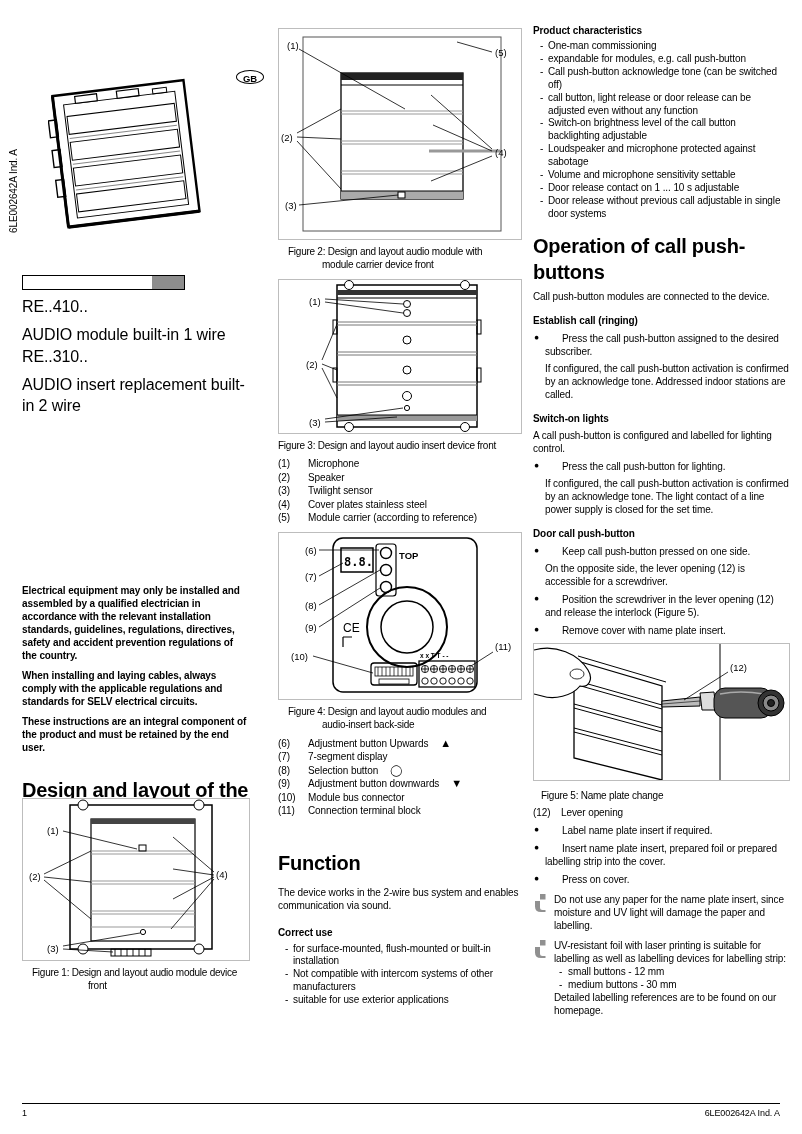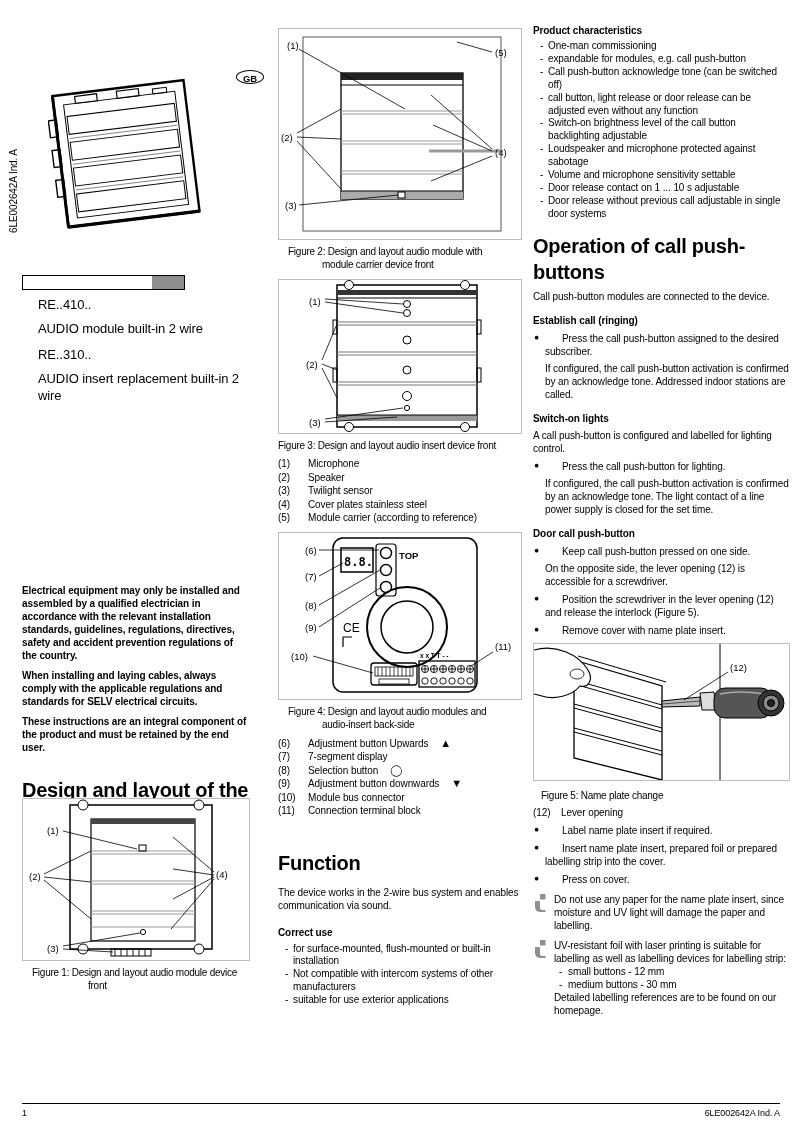--- a/index.html
+++ b/index.html
@@ -25,21 +25,21 @@
   .dash { display:flex; line-height:12.9px; }
   .dash .dh { flex:none; width:9px; padding-left:1px; }
   .bullet { position:relative; padding-left:12px; margin:5px 0 3px; }
   .bullet .bdot { position:absolute; left:1px; top:0; font-size:8.5px; }
   .bullet .btxt { display:block; text-indent:17px; }
   .ipara { padding-left:12px; margin:4px 0; }
   .note { position:relative; padding-left:21px; margin-top:7px; }
   .nicon { position:absolute; left:0; top:1px; }
   .ndash { display:flex; padding-left:5px; line-height:13px; }
   .ndash .dh { flex:none; width:9px; }
-  .prod { font-size:13px;margin-left:16px; }
+  .prod { font-size:16px; }
   .prod .pname { margin-top:7px; }
   #side { position:absolute; left:7px; top:233px; transform:rotate(-90deg); transform-origin:0 0;
           font-size:10px; white-space:nowrap; }
   #gb { position:absolute; left:236px; top:70px; width:28px; height:14px; border:1.6px solid #000;
         border-radius:50%; text-align:center; font-size:9.5px; font-weight:bold; line-height:16px; }
   #bar { position:absolute; left:0; top:275px; width:163px; height:15px; border:1px solid #000; }
   #bar .gray { position:absolute; right:0; top:0; width:32px; height:100%; background:#8d8d8d; }
   .absL { position:absolute; left:0; right:0; }
   .footline { position:absolute; left:22px; right:22px; top:1103px; border-top:1px solid #000; }
   .footL { position:absolute; left:22px; top:1108px; font-size:9px; }
@@ -80,21 +80,21 @@
         <line x1="12" y1="22" x2="12" y2="154" stroke-width="3"></line>
       </g>
     </svg>
 
     <div id="bar">
         <div class="gray"></div>
       </div>
 
     <div class="absL prod" style="top:297px;">
       <div>RE..410..</div>
-      <div class="pname">AUDIO module built-in 2 wire</div>
+      <div class="pname">AUDIO module built-in 1 wire</div>
     </div>
     <div class="absL prod" style="top:347px;">
       <div>RE..310..</div>
       <div class="pname">AUDIO insert replacement built-in 2 wire</div>
     </div>
 
     <div class="absL" style="top:577px;">
       <div class="bpara">Electrical equipment may only be installed and assembled by a qualified electrician in accordance with the relevant installation standards, guidelines, regulations, directives, safety and accident prevention regulations of the country.</div>
       <div class="bpara">When installing and laying cables, always comply with the applicable regulations and standards for SELV electrical circuits.</div>
       <div class="bpara">These instructions are an integral component of the product and must be retained by the end user.</div>

